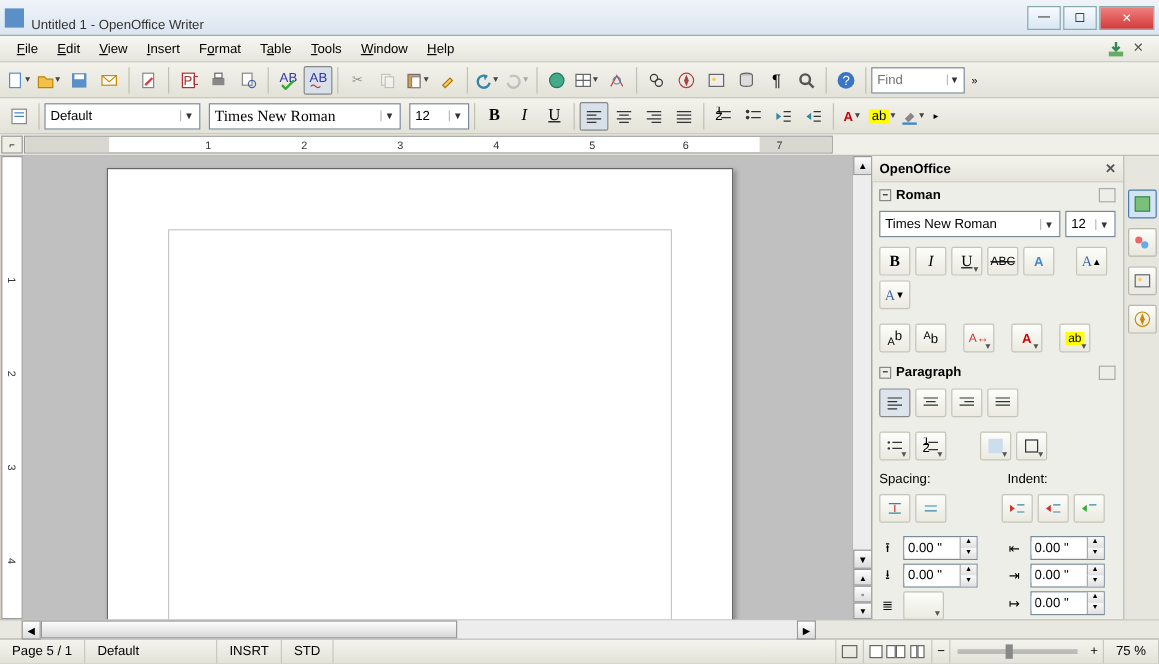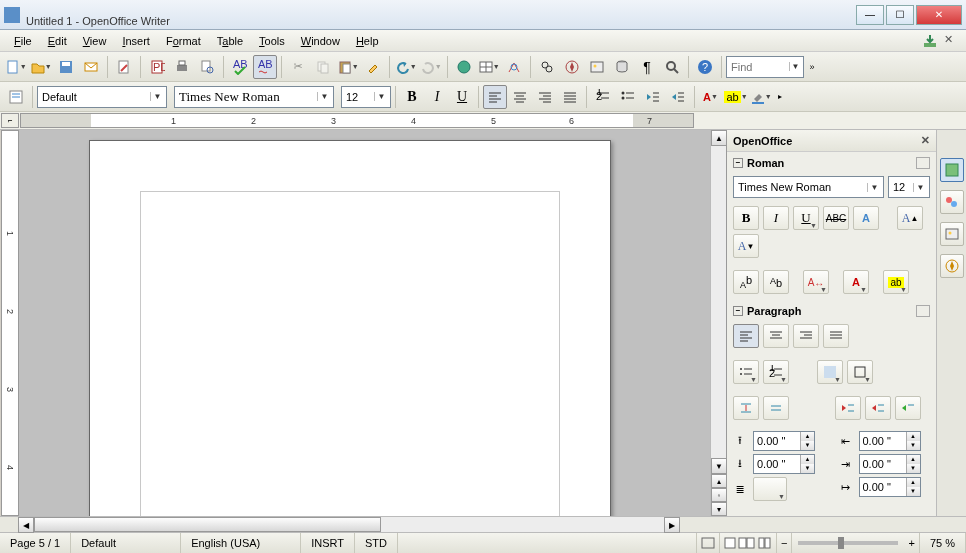--- a/index.html
+++ b/index.html
@@ -588,20 +588,24 @@
               <span class="dd">▼</span>
             </div>
           <div class="sbtn">
               <svg width="14" height="14">
                 <rect x="2" y="2" width="10" height="10" fill="none" stroke="#333"></rect>
               </svg>
               <span class="dd">▼</span>
             </div>
         </div>
 
+        <div style="display:flex; gap:30px">
+          <div class="sectlabel">Spacing:</div>
+          <div class="sectlabel" style="margin-left:30px">Indent:</div>
+        </div>
         <div class="sidegrid">
           <div class="sbtn">
               <svg width="14" height="14">
                 <line x1="2" y1="3" x2="12" y2="3" stroke="#38a"></line>
                 <line x1="2" y1="11" x2="12" y2="11" stroke="#38a"></line>
                 <path d="M7 4 v6" stroke="#c33"></path>
               </svg>
             </div>
           <div class="sbtn">
               <svg width="14" height="14">
@@ -736,23 +740,20 @@
   <div style="width:286px"></div>
 </div>
 
 <div class="statusbar">
   <div class="cell">
       <span>Page 5 / 1</span>
     </div>
   <div class="cell" style="width:110px">
       <span>Default</span>
     </div>
-  <div class="cell" style="width:120px">
-      <span>English (USA)</span>
-    </div>
   <div class="cell">
       <span>INSRT</span>
     </div>
   <div class="cell">
       <span>STD</span>
     </div>
   <div class="spacer"></div>
   <div class="cell" style="padding:0 4px">
       <svg width="14" height="14">
         <rect x="1" y="2" width="12" height="10" fill="none" stroke="#666"></rect>

